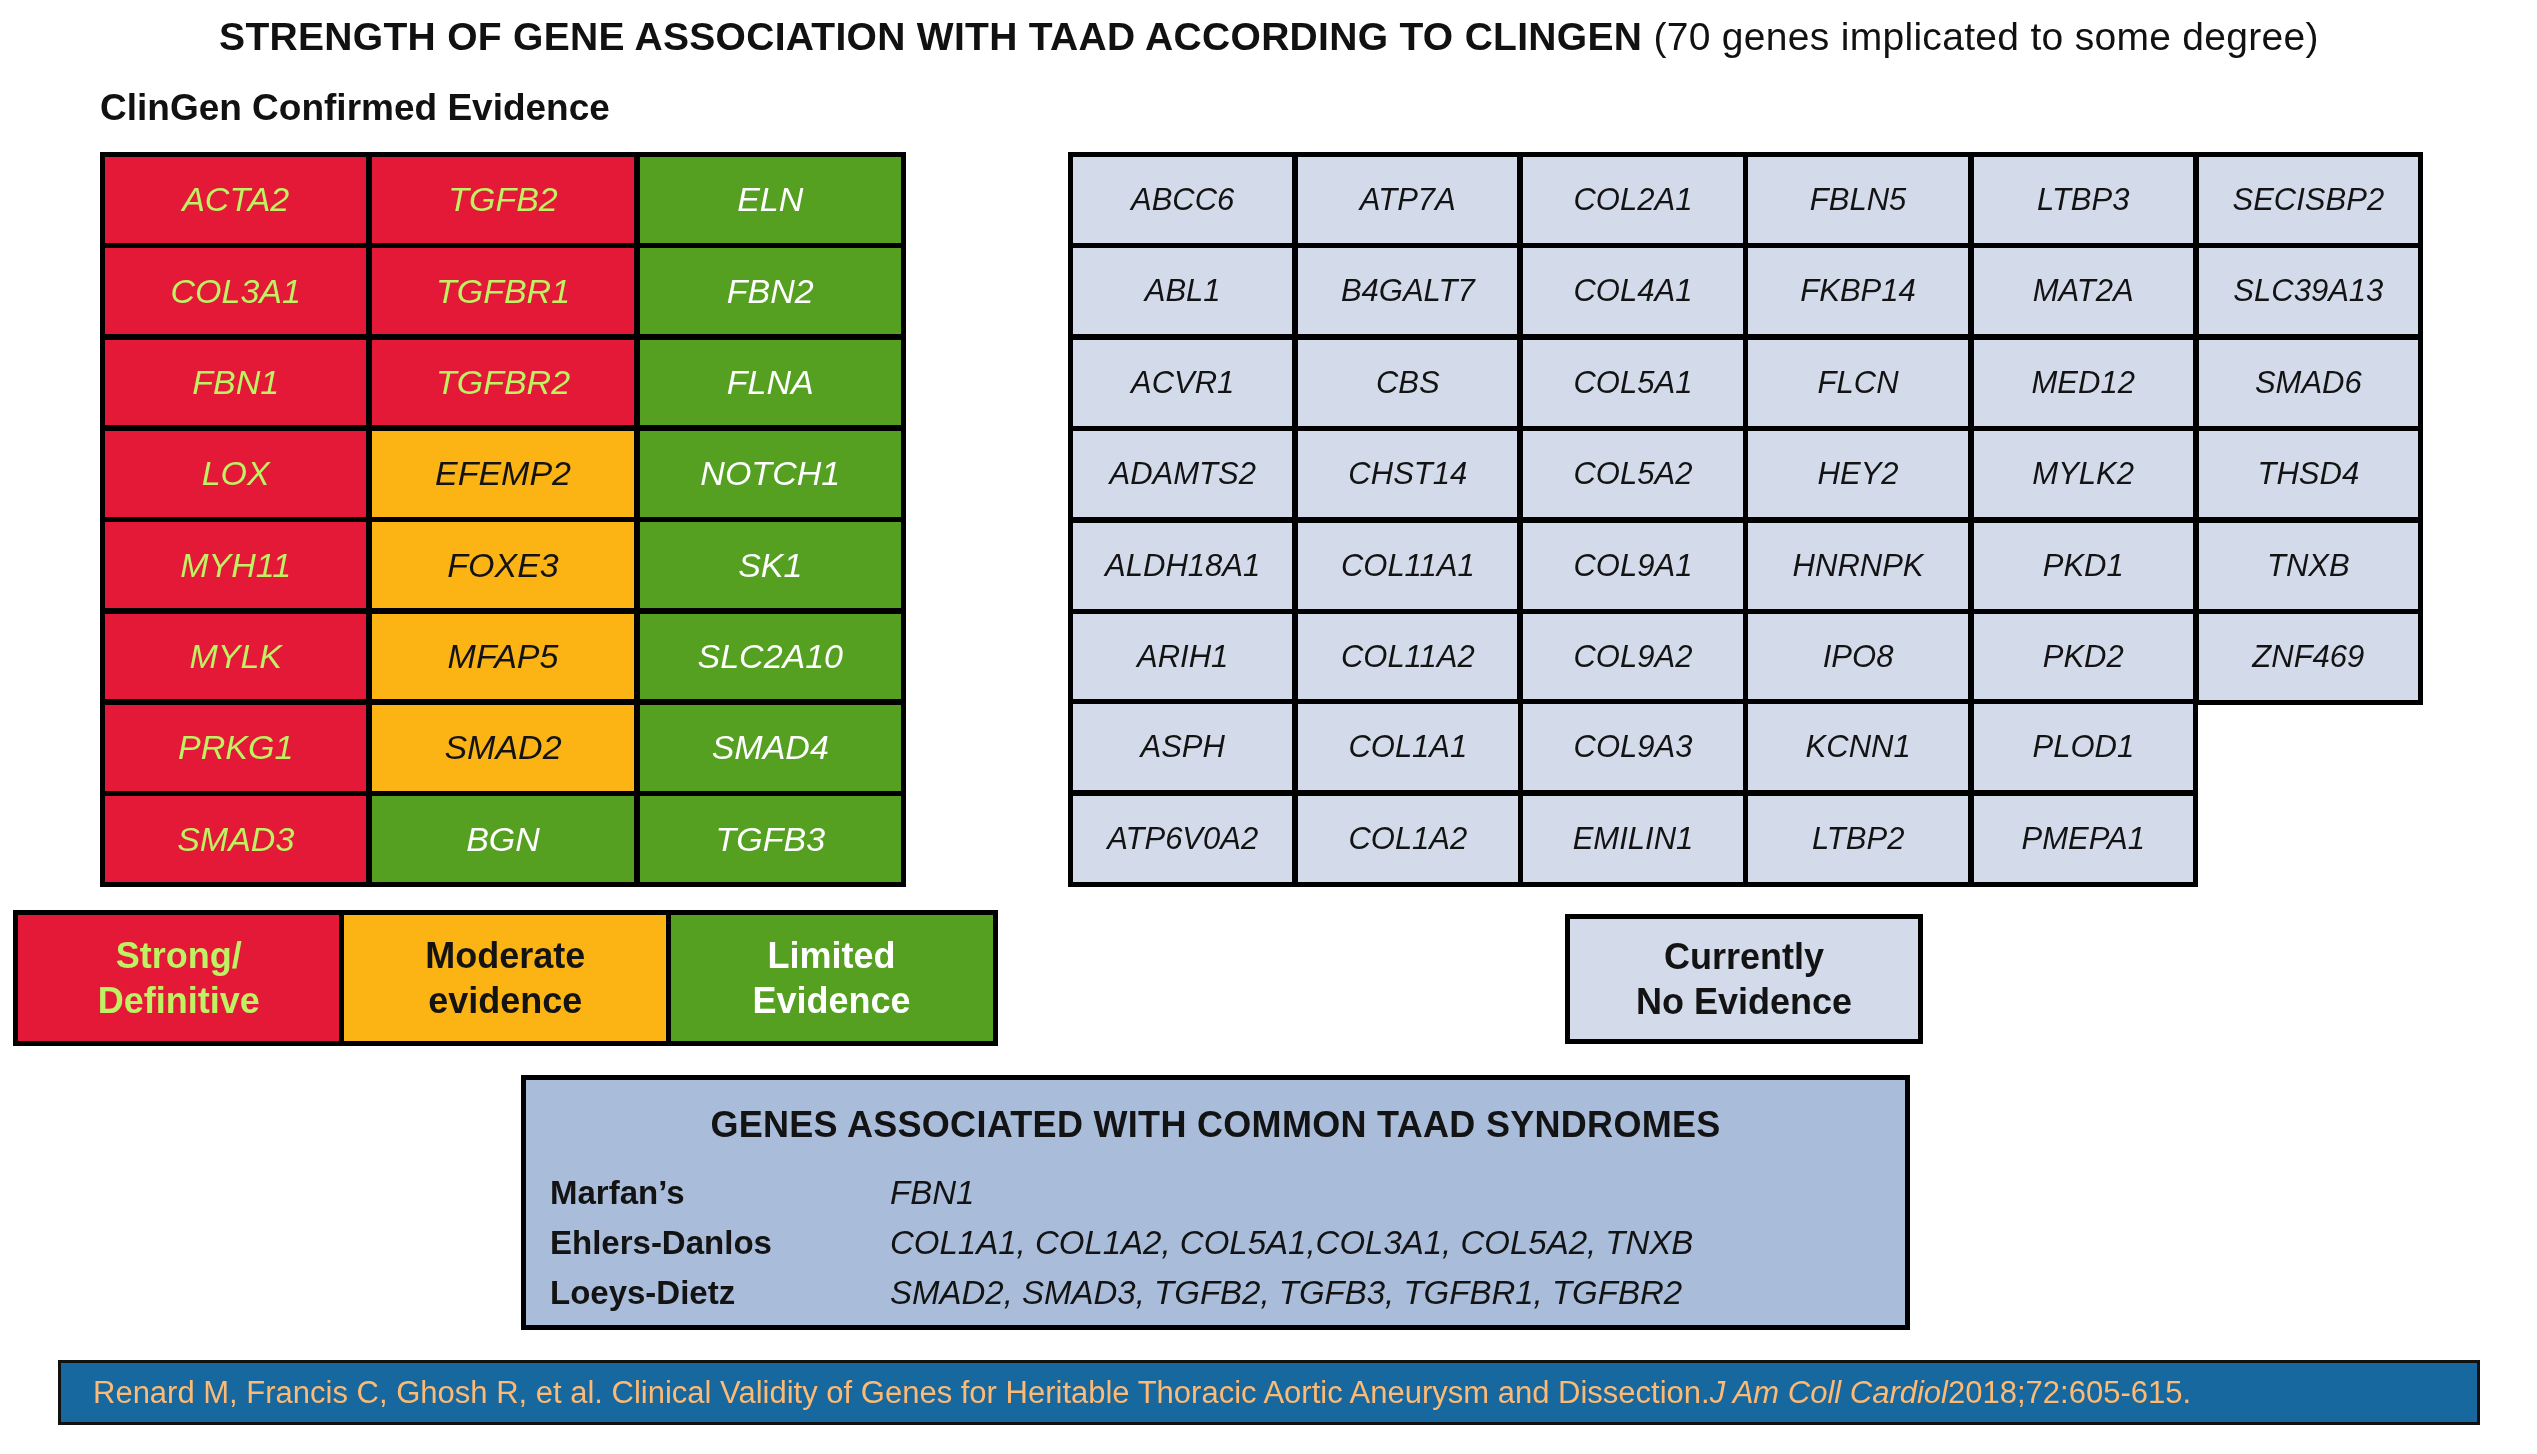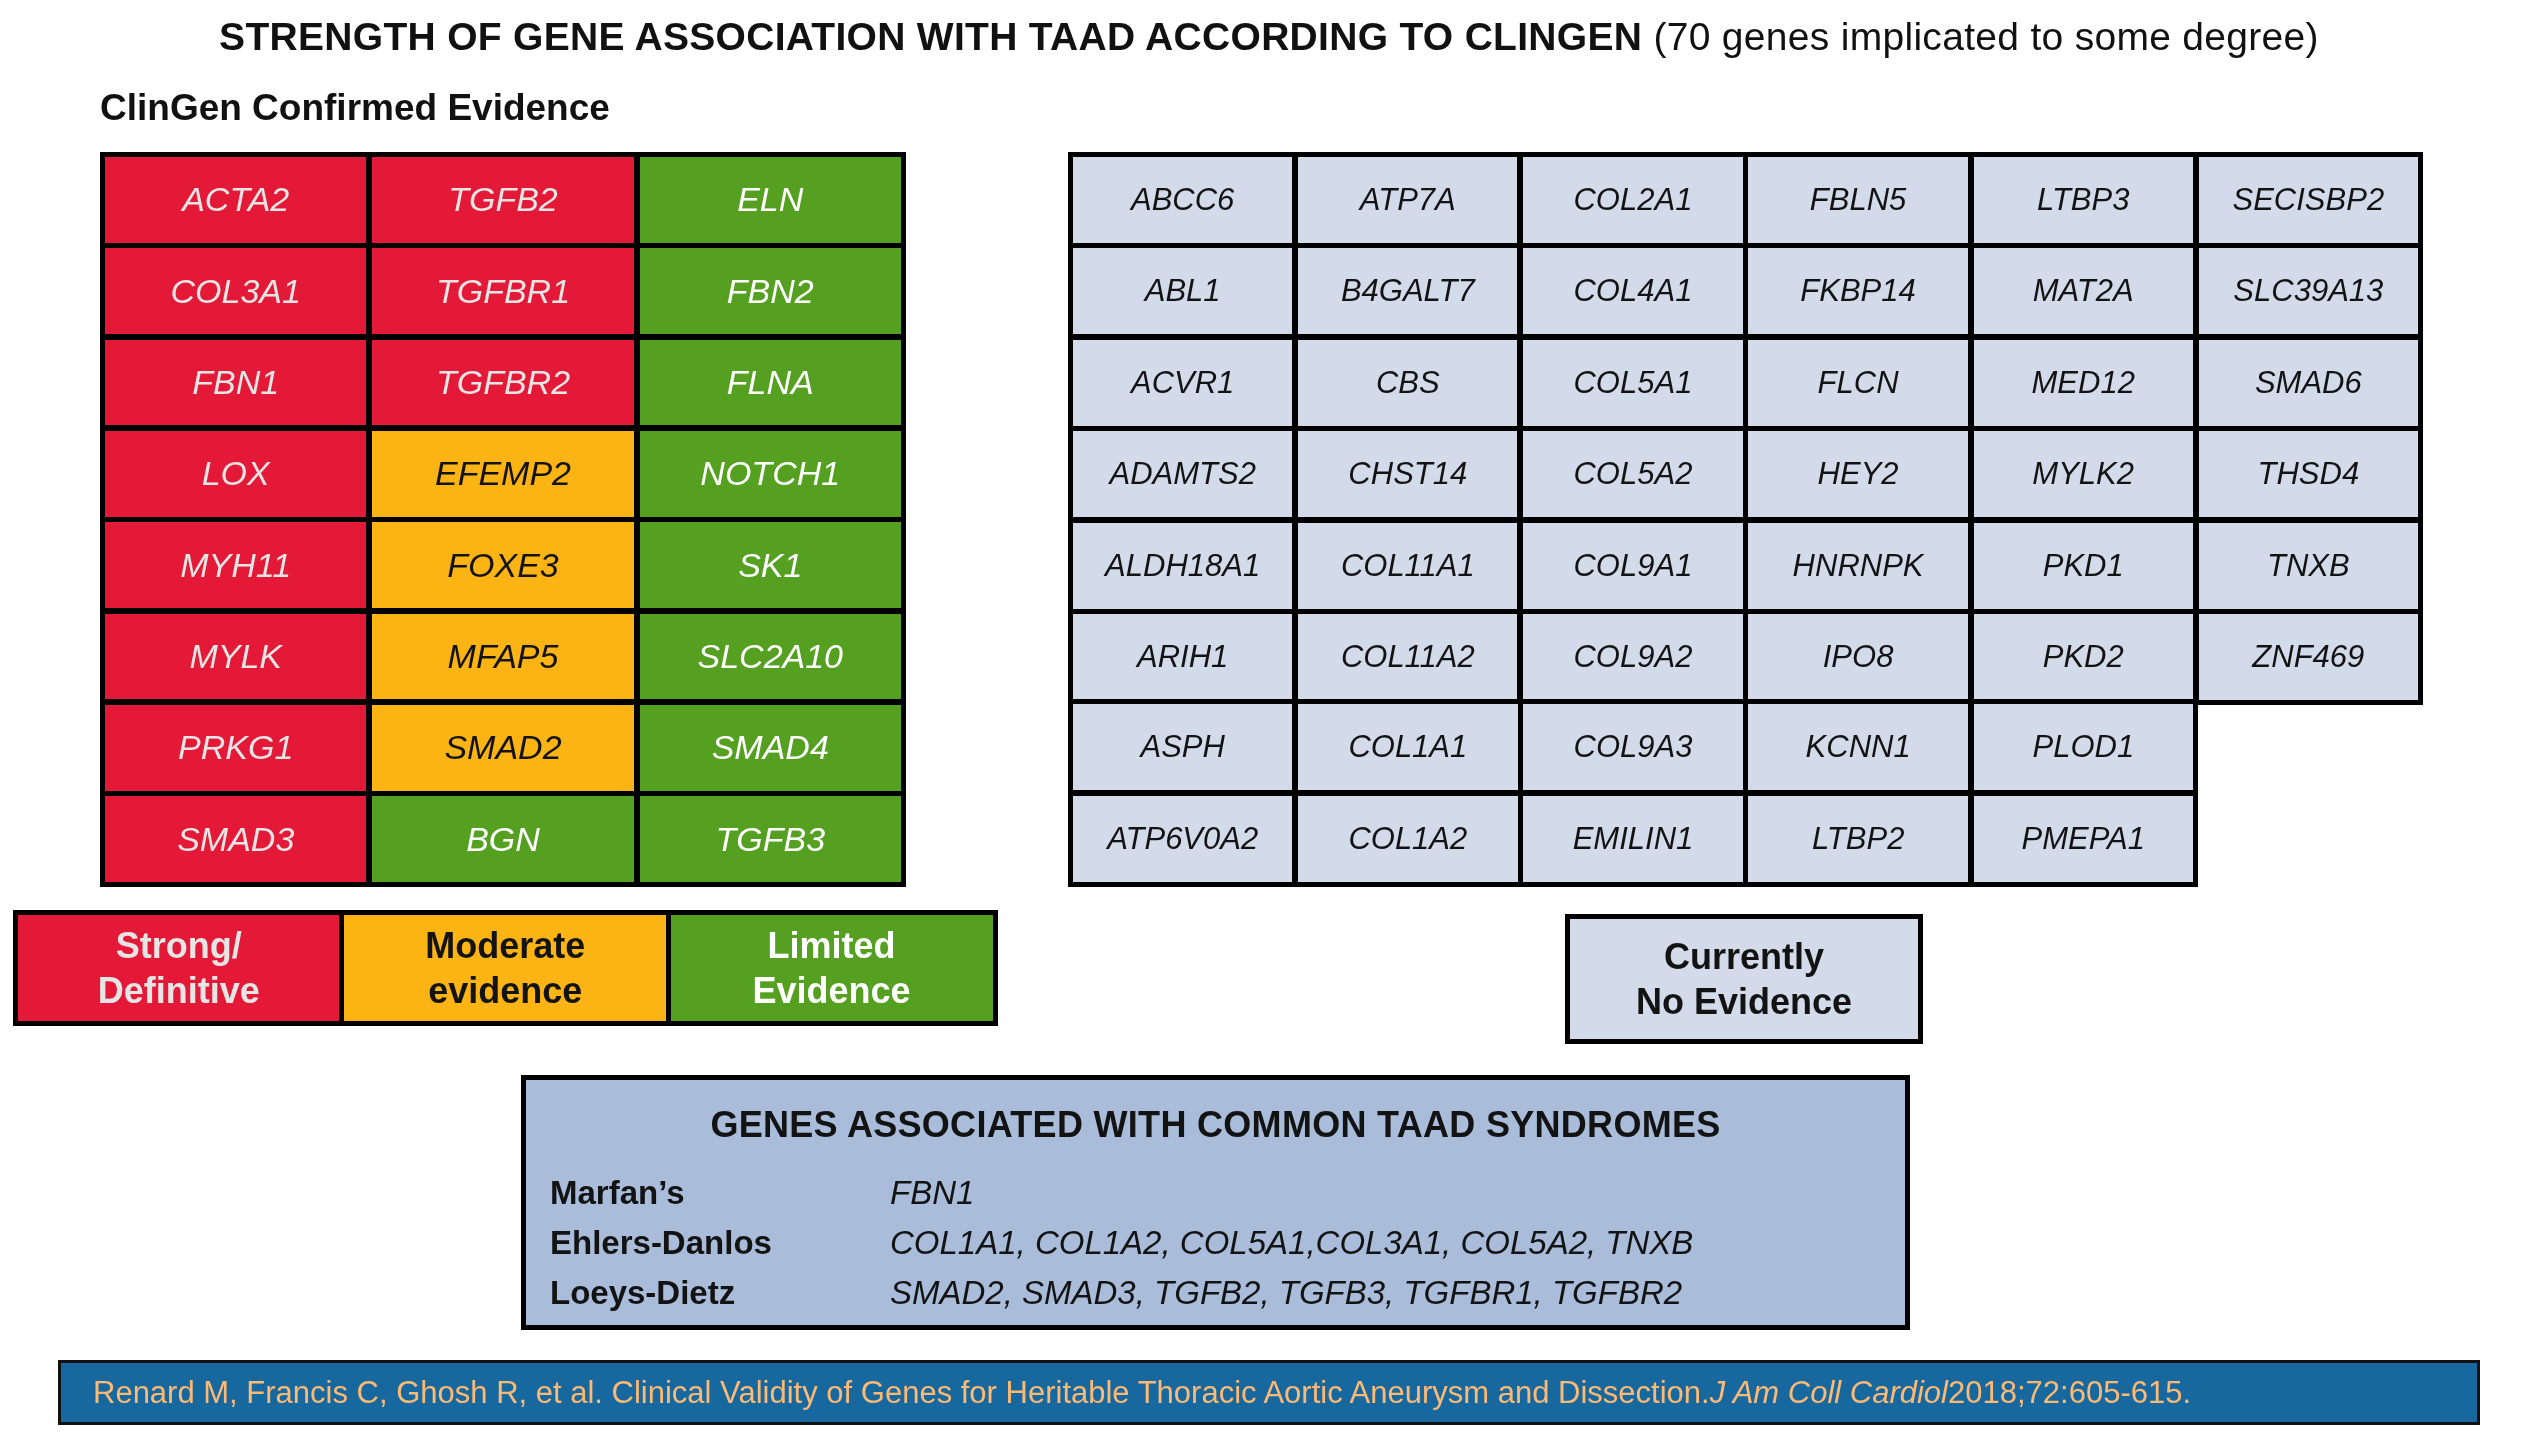--- a/index.html
+++ b/index.html
@@ -29,21 +29,21 @@
   
   .grid {
     display:grid; background:#000;
     border:5.8px solid #000; gap:5.8px;
   }
   .cell {
     display:flex; align-items:center; justify-content:center;
     font-style:italic; text-align:center;
   }
   .cell span { pointer-events:none; }
-  .red    { background:#e41937; color:#e5e5e5; }
+  .red    { background:#e41937; color:#bef264; }
   .orange { background:#fcb415; color:#131313; }
   .green  { background:#55a021; color:#fff; }
   .blue   { background:#d3dbeb; color:#131313; }
 
   #confirmed-table {
     position:absolute; left:100px; top:152px;
     width:806px; height:735px;
     grid-template-columns:repeat(3,1fr);
     grid-template-rows:repeat(8,1fr);
     font-size:34px;
@@ -60,21 +60,21 @@
     position:absolute; left:1068px; top:699px;
     width:1130px; height:188px;
     grid-template-columns:repeat(5,1fr);
     grid-template-rows:repeat(2,1fr);
     font-size:31px;
   }
 
   
   .legend {
     position:absolute; left:12.7px; top:910px;
-    width:985px; height:116px;
+    width:985px; height:136px;
     display:flex;
   }
   .legend-box {
     flex:1; display:flex; flex-direction:column;
     align-items:center; justify-content:center;
     font-size:36px; font-weight:bold; line-height:1.25;
     border:5.8px solid #000;
   }
   .legend-box + .legend-box { margin-left:-5.8px; }
 

